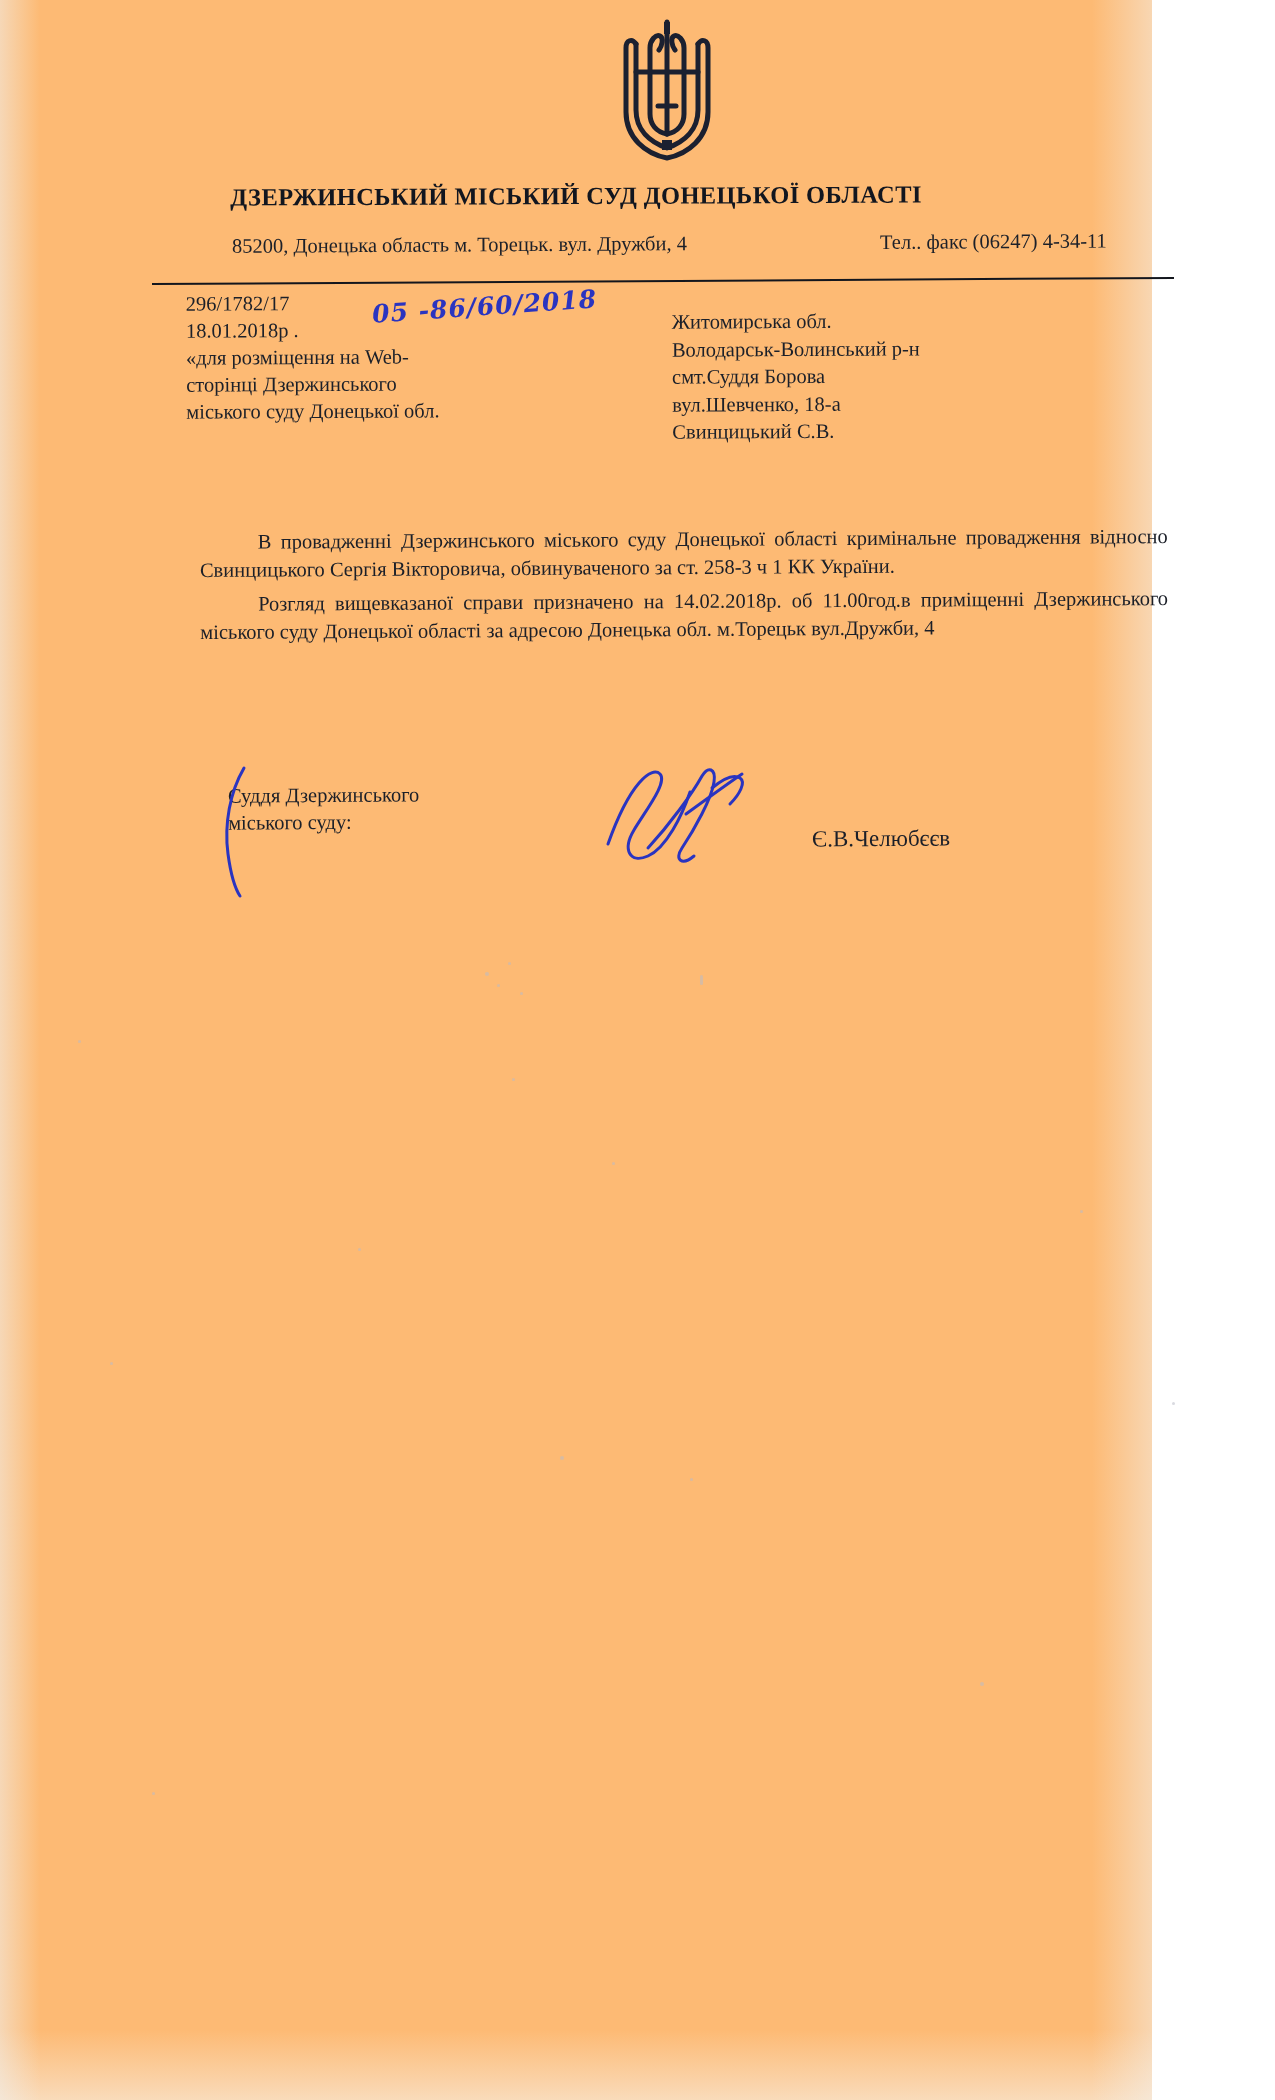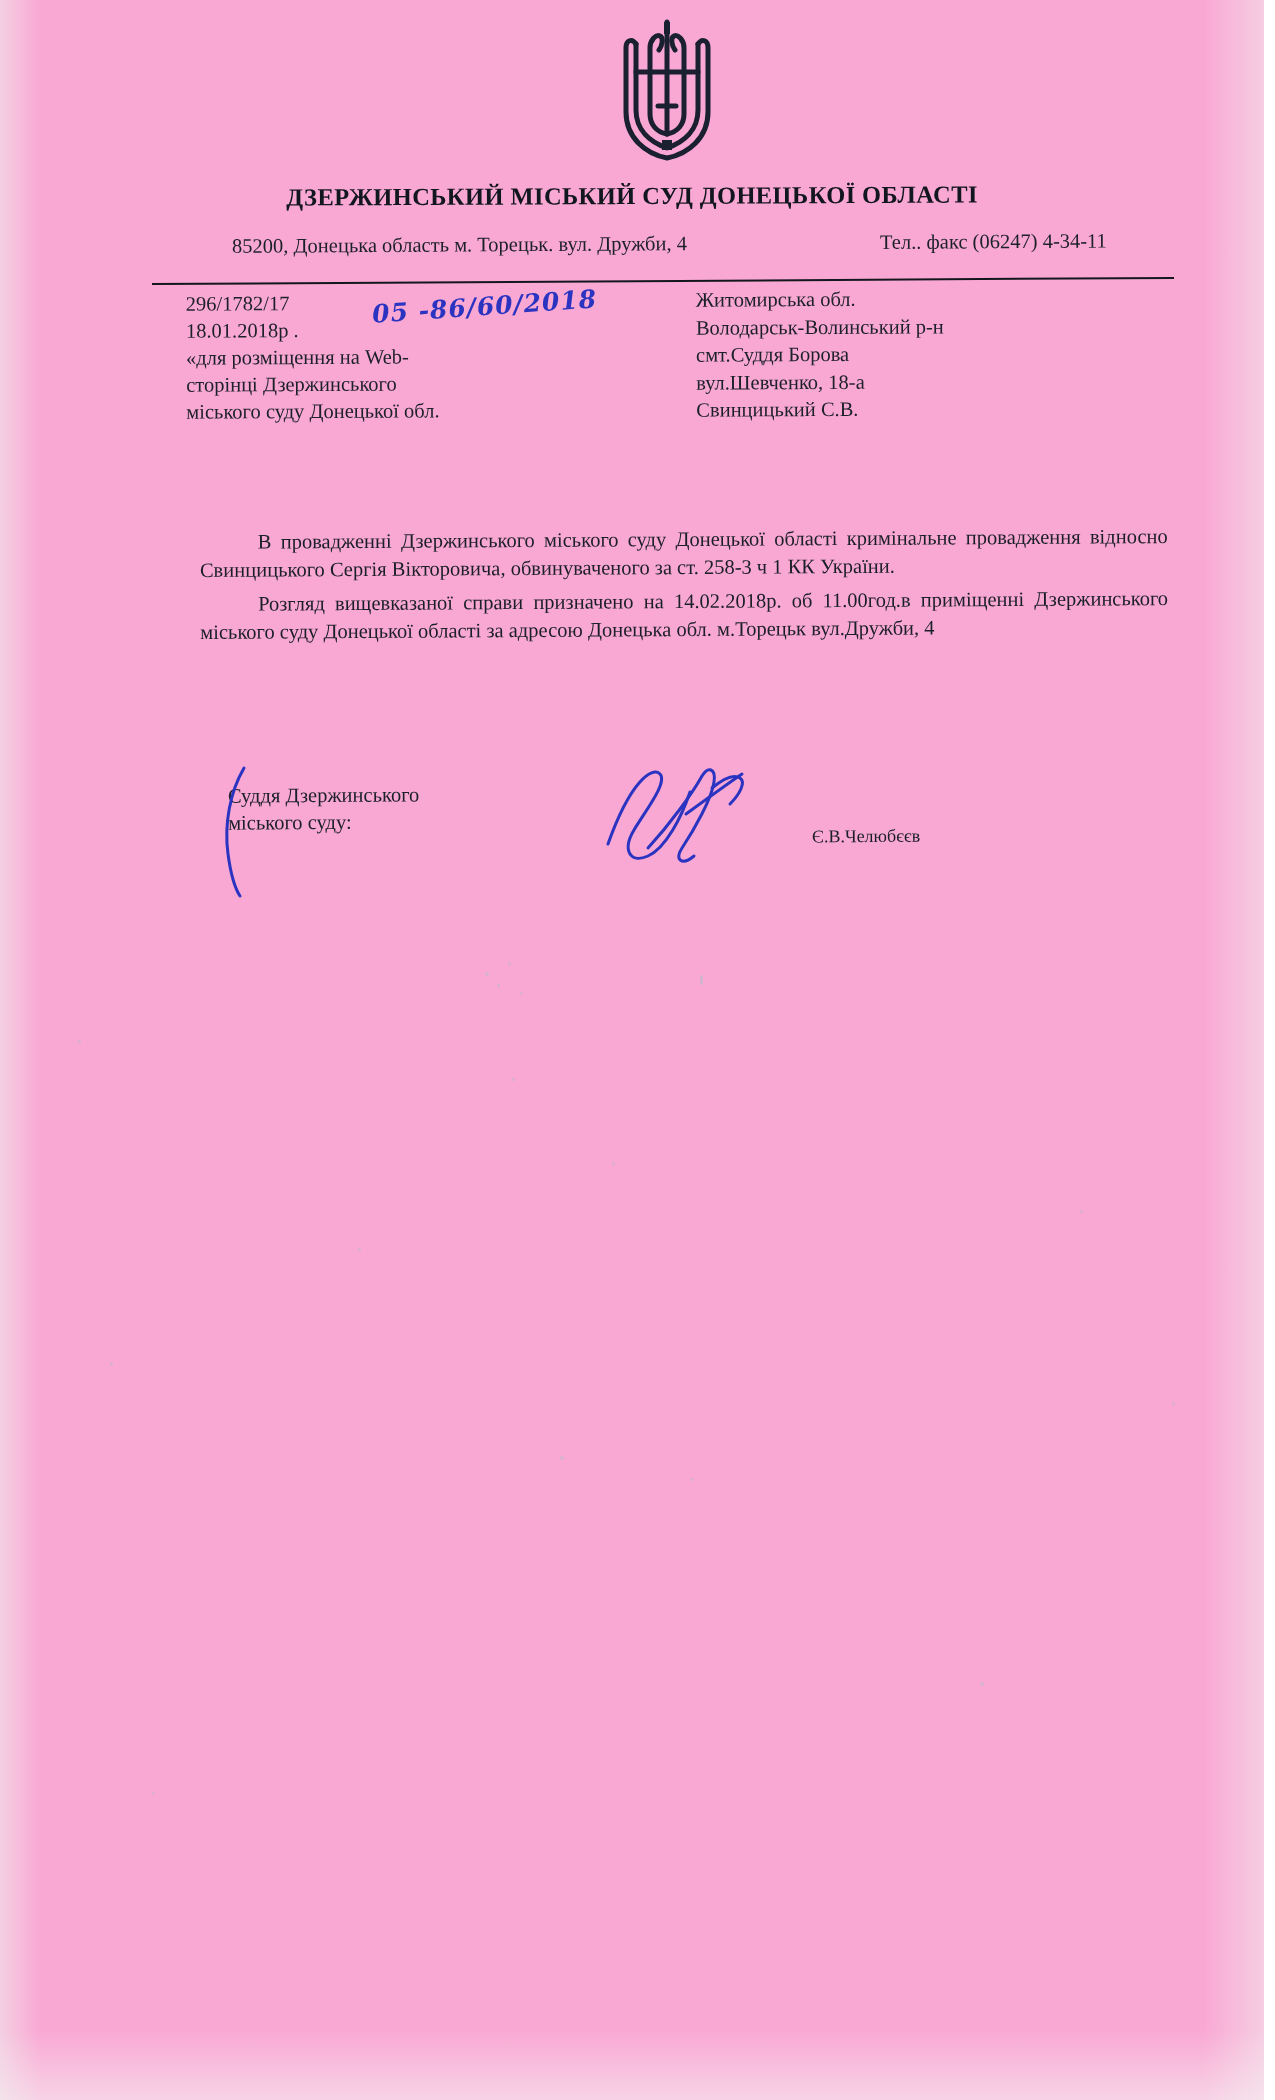--- a/index.html
+++ b/index.html
@@ -12,23 +12,23 @@
     height: 2100px;
     position: relative;
     font-family: "Liberation Serif", serif;
     color: #20242e;
     overflow: hidden;
   }
 
   .page {
     position: absolute;
     top: 0; left: 0;
-    width: 1264px;
+    width: 1152px;
     height: 2100px;
-    background: #f9a8d4;
+    background: #fdba74;
   }
 
   
   .scan-tint {
     position: absolute;
     inset: 0;
     background:
       linear-gradient(90deg, rgba(240,240,238,0.55) 0px, rgba(255,255,255,0) 40px),
       linear-gradient(270deg, rgba(243,243,241,0.5) 0px, rgba(255,255,255,0) 60px),
       linear-gradient(0deg, rgba(246,246,244,0.55) 0px, rgba(255,255,255,0) 70px);
@@ -109,26 +109,25 @@
     font-weight: bold;
     font-size: 25px;
     color: #2a34c0;
     transform: rotate(-4deg);
     letter-spacing: 1px;
   }
 
   .recipient {
     position: absolute;
     left: 672px;
-    top: 286px;
+    top: 308px;
     font-size: 20.5px;
     line-height: 27.5px;
     color: #1c2029;
     transform: rotate(-0.3deg);
-    margin-left: 24px;
   }
   .recipient div { white-space: nowrap; }
 
   .body-text {
     position: absolute;
     left: 200px;
     top: 525px;
     width: 968px;
     font-size: 20.5px;
     line-height: 28px;
@@ -149,21 +148,21 @@
     line-height: 27px;
     color: #1b1f28;
     transform: rotate(-0.4deg);
   }
   .sign-block div { white-space: nowrap; }
 
   .signer-name {
     position: absolute;
     left: 812px;
     top: 826px;
-    font-size: 18px;
+    font-size: 23px;
     color: #1b1f28;
     white-space: nowrap;
     transform: rotate(-0.4deg);
   }
 
   .signature {
     position: absolute;
     left: 590px;
     top: 752px;
     width: 220px;

